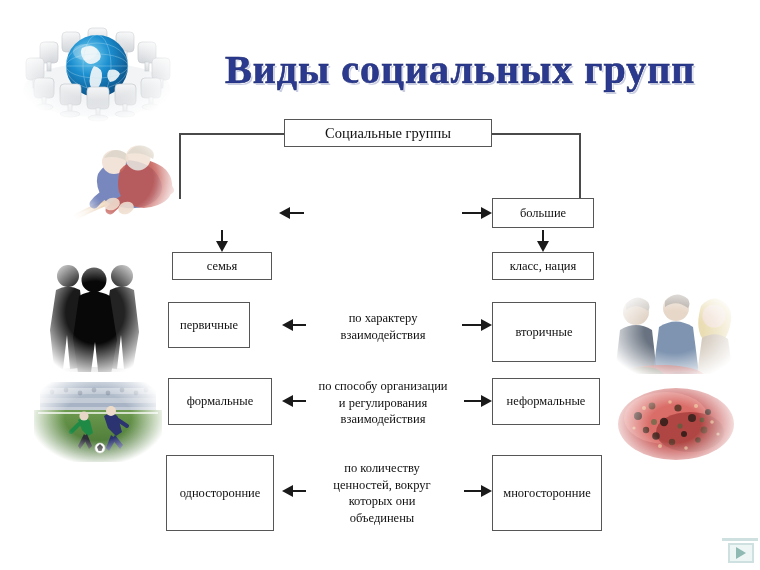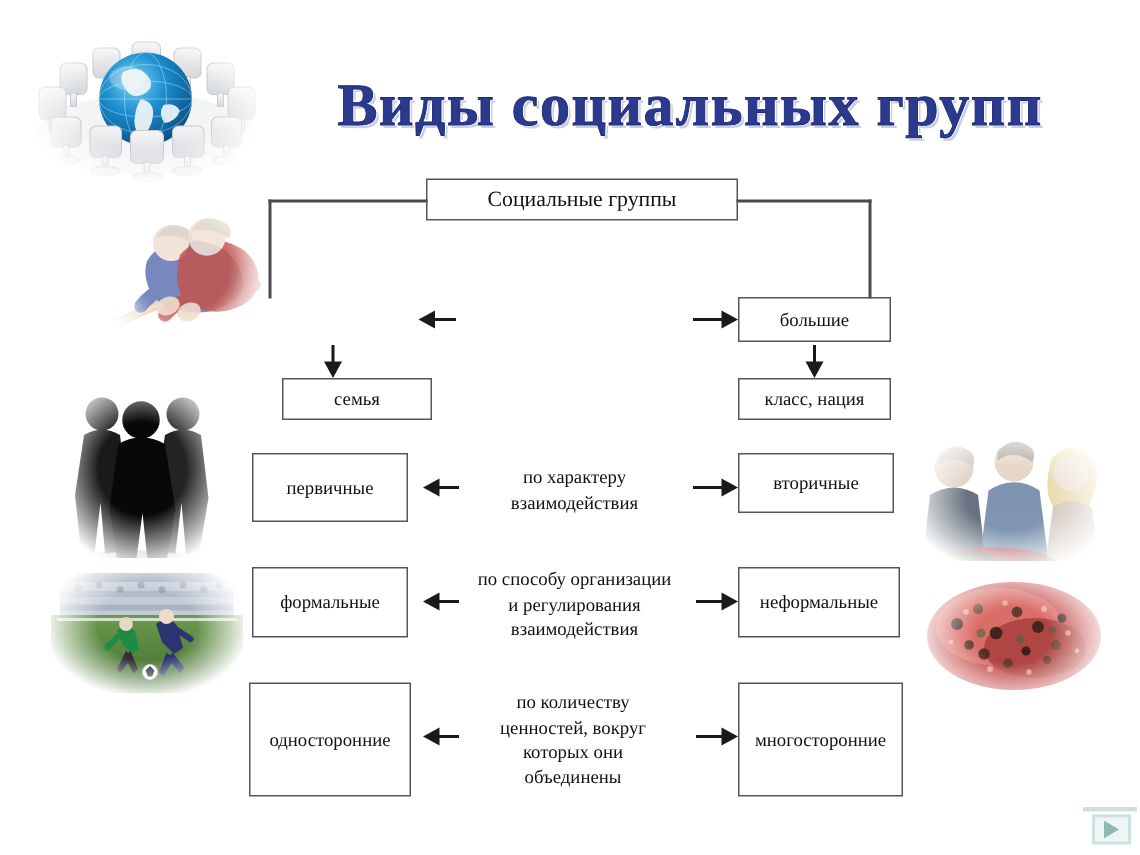--- a/index.html
+++ b/index.html
@@ -470,31 +470,31 @@
 
   <div>
     <div class="arrow-shaft v" style="left:221px; top:230px; height:12px;"></div>
     <div class="arrow arrow-down" style="left:216px; top:241px;"></div>
   </div>
   <div>
     <div class="arrow-shaft v" style="left:542px; top:230px; height:12px;"></div>
     <div class="arrow arrow-down" style="left:537px; top:241px;"></div>
   </div>
 
-  <div class="box" style="left:172px; top:252px; width:100px; height:28px;margin-left:16px;">
+  <div class="box" style="left:172px; top:252px; width:100px; height:28px;">
     <span>семья</span>
   </div>
   <div class="box" style="left:492px; top:252px; width:102px; height:28px;">
     <span>класс, нация</span>
   </div>
 
-  <div class="box" style="left:168px; top:302px; width:104px; height:46px;">
+  <div class="box" style="left:168px; top:302px; width:82px; height:46px;">
     <span>первичные</span>
   </div>
-  <div class="box" style="left:492px; top:302px; width:104px; height:40px;">
+  <div class="box" style="left:492px; top:302px; width:104px; height:60px;">
     <span>вторичные</span>
   </div>
 
   <div class="crit" style="left:302px; top:310px; width:162px;">
     <div>по характеру</div>
     <div>взаимодействия</div>
   </div>
 
   <div>
     <div class="arrow-shaft h" style="left:288px; top:324px; width:18px;"></div>

